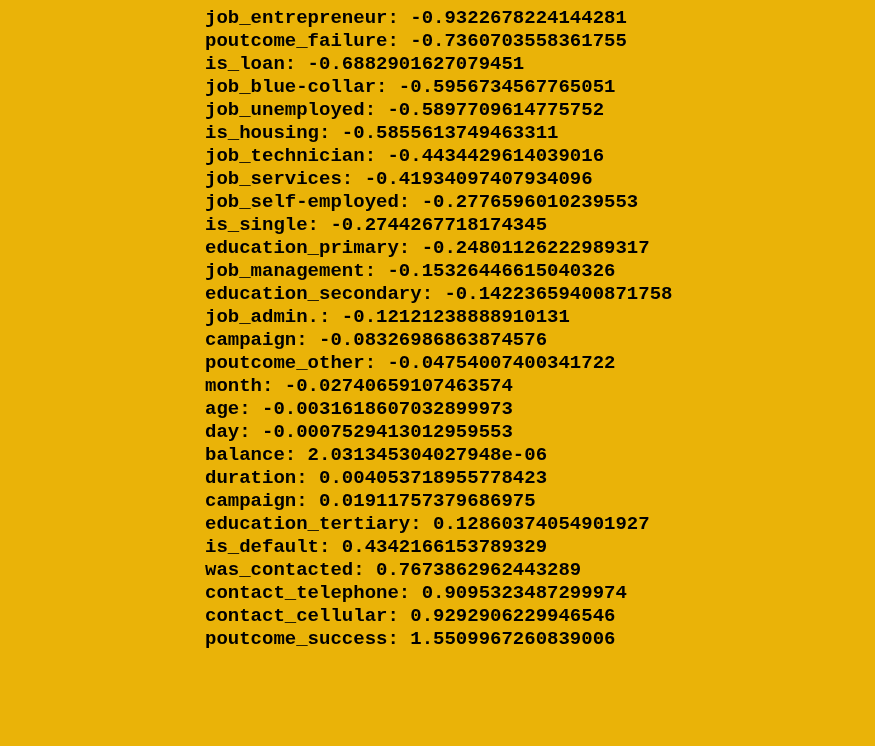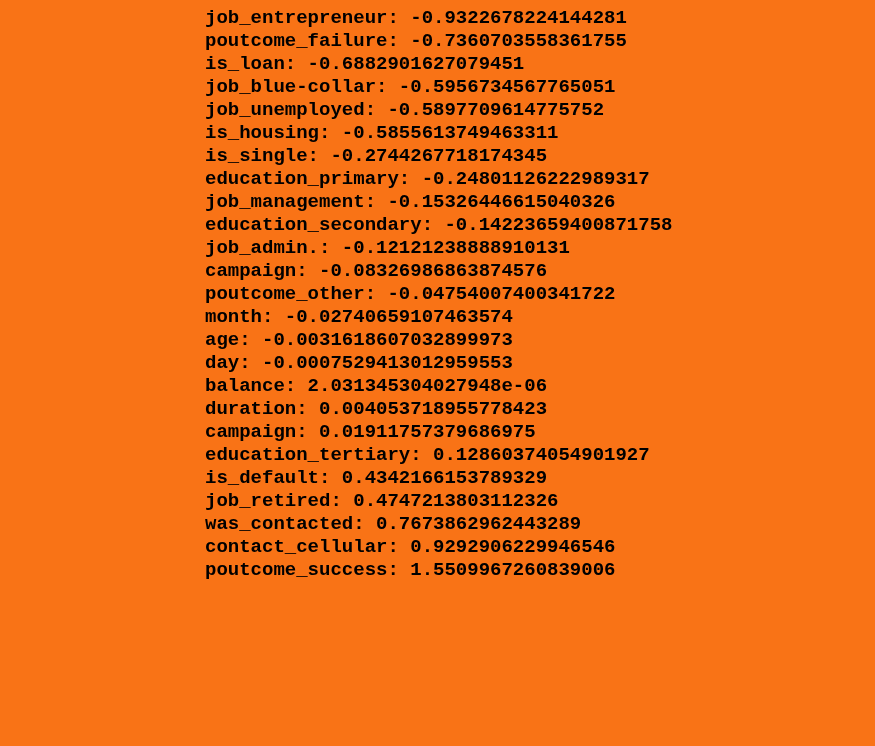--- a/index.html
+++ b/index.html
@@ -8,21 +8,21 @@
     width: 875px;
     height: 746px;
     background: #ffffff;
     overflow: hidden;
   }
   .output-area {
     box-sizing: border-box;
     width: 875px;
     height: 746px;
     padding: 7px 0 0 205px;
-    background: #f97316;
+    background: #eab308;
   }
   .console-line {
     font-family: "Liberation Mono", "DejaVu Sans Mono", monospace;
     font-weight: bold;
     font-size: 19px;
     line-height: 23px;
     height: 23px;
     color: #000000;
     white-space: pre;
   }
@@ -30,32 +30,35 @@
 </head>
 <body>
 
 <div class="output-area" id="coefficient-output">
     <div class="console-line">job_entrepreneur: -0.9322678224144281</div>
     <div class="console-line">poutcome_failure: -0.7360703558361755</div>
     <div class="console-line">is_loan: -0.6882901627079451</div>
     <div class="console-line">job_blue-collar: -0.5956734567765051</div>
     <div class="console-line">job_unemployed: -0.5897709614775752</div>
     <div class="console-line">is_housing: -0.5855613749463311</div>
+    <div class="console-line">job_technician: -0.4434429614039016</div>
+    <div class="console-line">job_services: -0.41934097407934096</div>
+    <div class="console-line">job_self-employed: -0.2776596010239553</div>
     <div class="console-line">is_single: -0.2744267718174345</div>
     <div class="console-line">education_primary: -0.24801126222989317</div>
     <div class="console-line">job_management: -0.15326446615040326</div>
     <div class="console-line">education_secondary: -0.14223659400871758</div>
     <div class="console-line">job_admin.: -0.12121238888910131</div>
     <div class="console-line">campaign: -0.08326986863874576</div>
     <div class="console-line">poutcome_other: -0.04754007400341722</div>
     <div class="console-line">month: -0.02740659107463574</div>
     <div class="console-line">age: -0.0031618607032899973</div>
     <div class="console-line">day: -0.0007529413012959553</div>
     <div class="console-line">balance: 2.031345304027948e-06</div>
     <div class="console-line">duration: 0.004053718955778423</div>
     <div class="console-line">campaign: 0.01911757379686975</div>
     <div class="console-line">education_tertiary: 0.12860374054901927</div>
     <div class="console-line">is_default: 0.4342166153789329</div>
-    <div class="console-line">job_retired: 0.4747213803112326</div>
     <div class="console-line">was_contacted: 0.7673862962443289</div>
+    <div class="console-line">contact_telephone: 0.9095323487299974</div>
     <div class="console-line">contact_cellular: 0.9292906229946546</div>
     <div class="console-line">poutcome_success: 1.5509967260839006</div>
   </div>
 
 </body></html>

